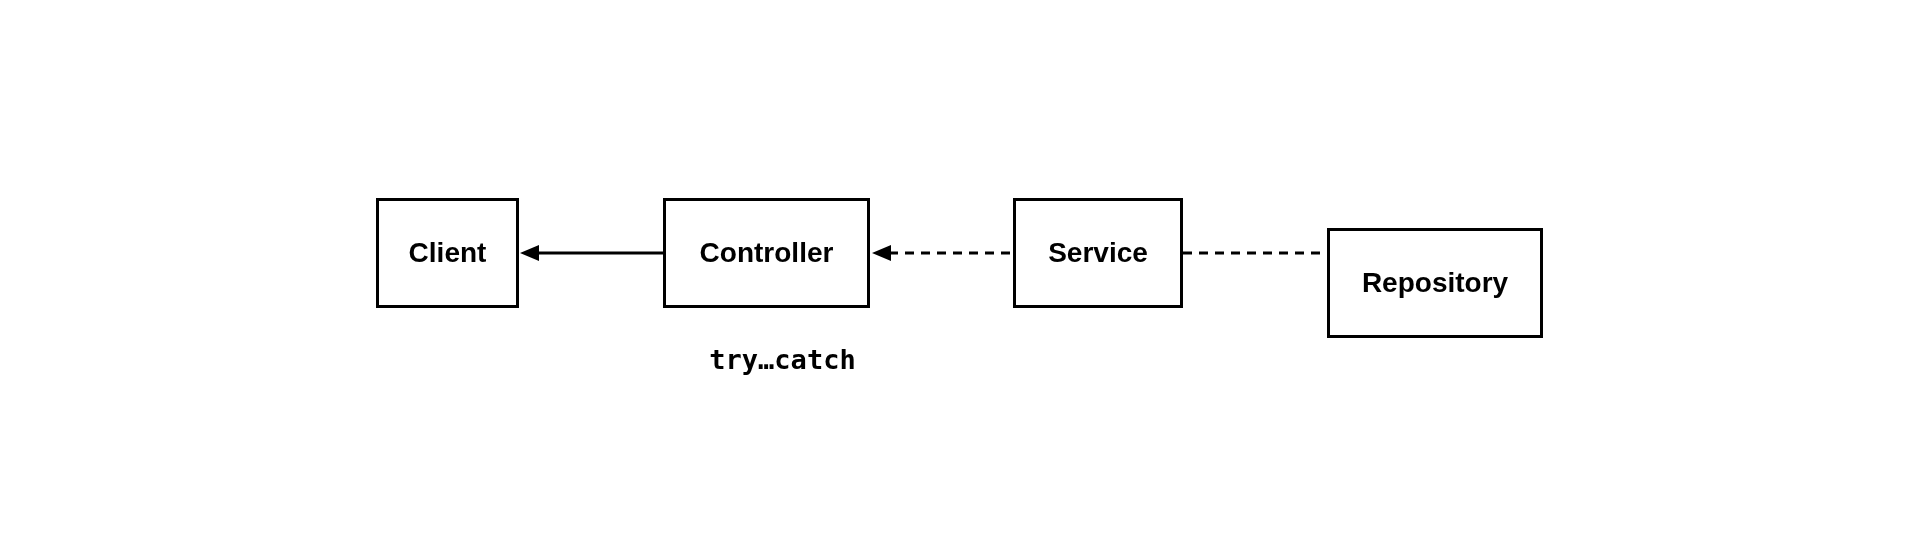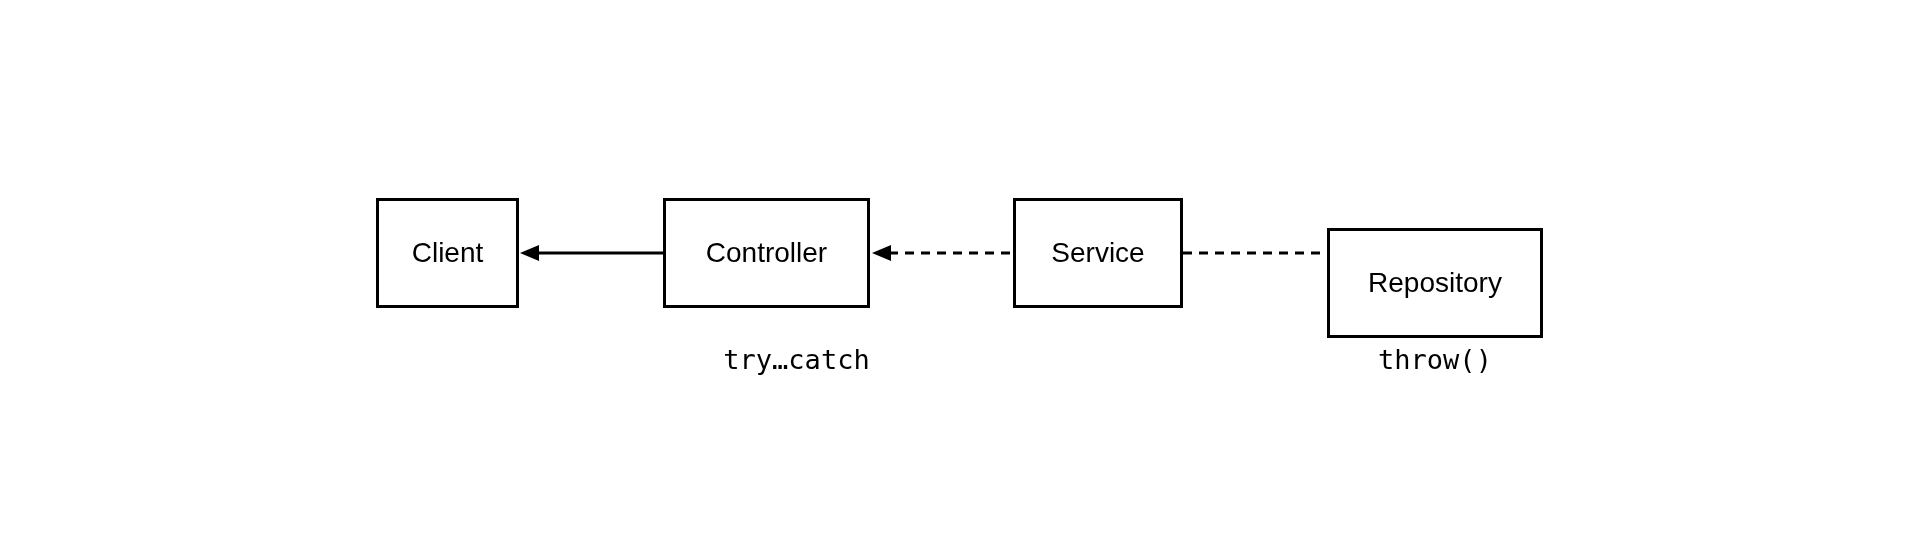--- a/index.html
+++ b/index.html
@@ -7,20 +7,21 @@
     padding: 0;
     background: #ffffff;
   }
   .canvas {
     position: relative;
     width: 1920px;
     height: 548px;
     background: #ffffff;
     overflow: hidden;
     font-family: "Liberation Sans", sans-serif;
+    font-weight: bold;
   }
   .edges {
     position: absolute;
     left: 0;
     top: 0;
     width: 1920px;
     height: 548px;
     display: block;
   }
   .node {
@@ -44,21 +45,21 @@
     position: absolute;
     top: 342px;
     height: 36px;
     line-height: 36px;
     text-align: center;
     font-family: "DejaVu Sans Mono", monospace;
     font-size: 27px;
     color: #000000;
     white-space: pre;
   }
-  .annotation-trycatch { left: 693px;  width: 207px; }
+  .annotation-trycatch { left: 679px;  width: 207px; }
   .annotation-throw    { left: 1327px; width: 216px; }
 </style>
 </head>
 <body>
 
 <div class="canvas">
 
   <svg class="edges" viewBox="0 0 1920 548" xmlns="http://www.w3.org/2000/svg">
 
     <line x1="537" y1="253" x2="663" y2="253" stroke="#000000" stroke-width="3"></line>
@@ -81,15 +82,14 @@
   <div class="node node-controller">
     <span>Controller</span>
   </div>
 
   <div class="node node-repository">
     <span>Repository</span>
   </div>
 
   <div class="annotation annotation-trycatch">try…catch</div>
 
-  <div class="annotation annotation-throw">throw()</div>
 
 </div>
 
 </body></html>

